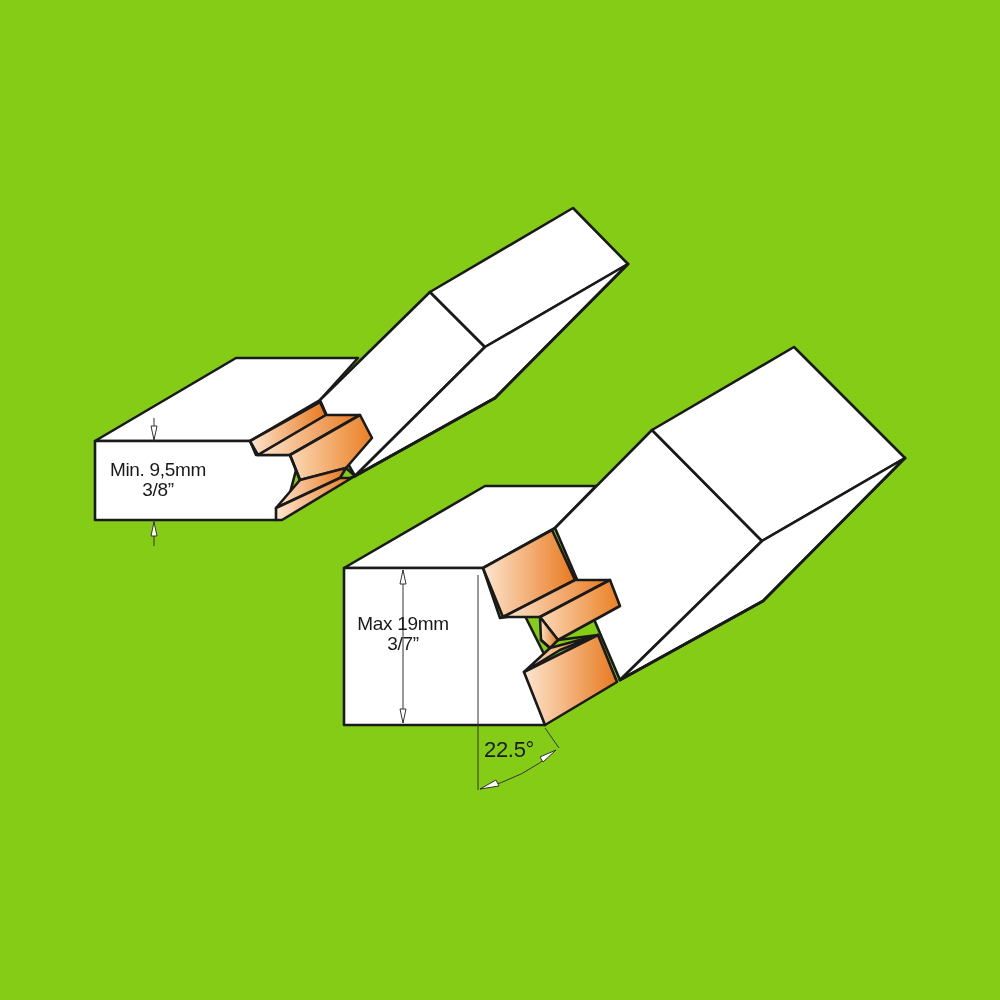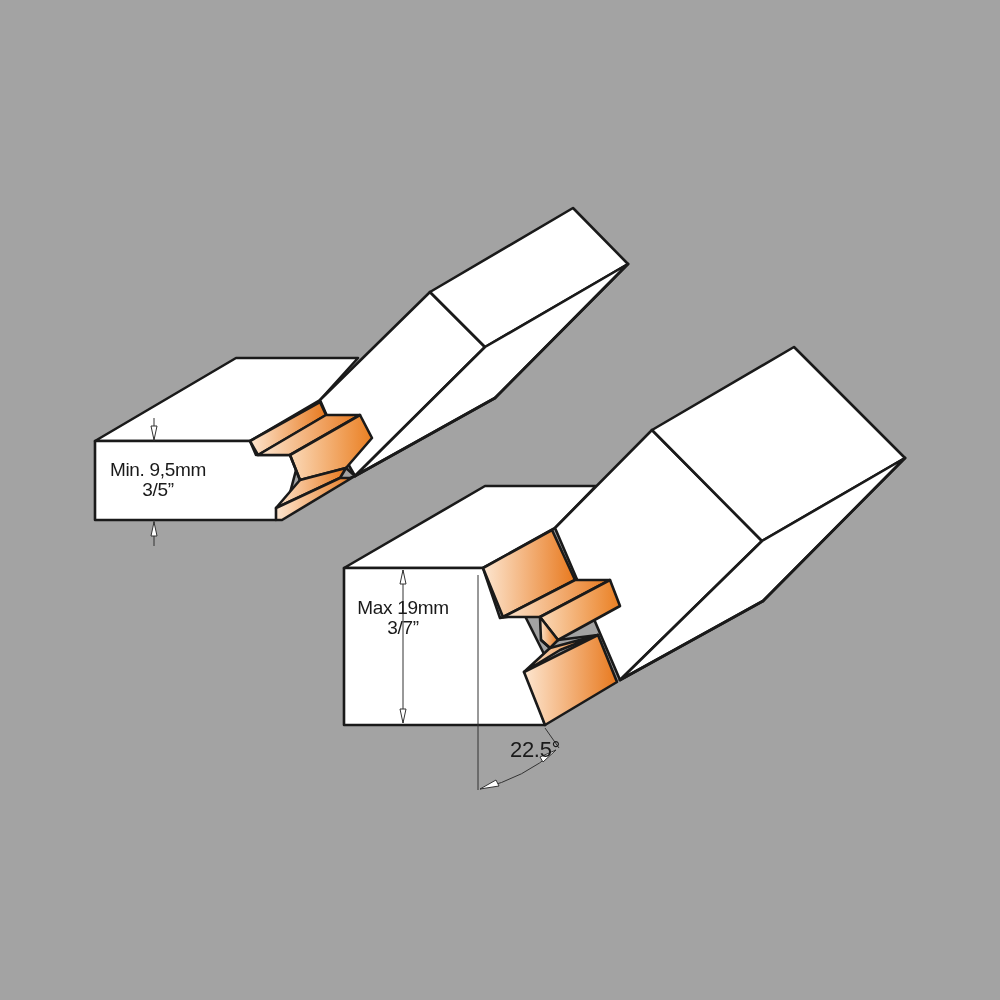--- a/index.html
+++ b/index.html
@@ -1,16 +1,16 @@
 <!DOCTYPE html>
 <html><head>
 <meta charset="utf-8">
 <style>
   html, body { margin: 0; padding: 0; background: #ffffff; }
-  .canvas { position: relative; width: 1000px; height: 1000px; background: #a3a3a3; overflow: hidden; }
+  .canvas { position: relative; width: 1000px; height: 1000px; background: #84cc16; overflow: hidden; }
   svg { position: absolute; left: 0; top: 0; }
   .edge { fill: #ffffff; stroke: #1a1a1a; stroke-width: 2.6; stroke-linejoin: round; stroke-linecap: round; }
   .line { fill: none; stroke: #1a1a1a; stroke-width: 2.6; stroke-linejoin: round; stroke-linecap: round; }
   .prof { stroke: #1a1a1a; stroke-width: 2.6; stroke-linejoin: round; }
   .dim { fill: none; stroke: #333333; stroke-width: 1; }
   .arrow { fill: #ffffff; stroke: #333333; stroke-width: 1; }
   .label { position: absolute; font-family: "Liberation Sans", sans-serif; color: #1a1a1a; text-align: center; line-height: 1.05; letter-spacing: -0.3px; }
 </style>
 </head>
 <body>
@@ -90,22 +90,22 @@
       <line class="dim" x1="478" y1="575" x2="478" y2="790"></line>
       <line class="dim" x1="545" y1="728" x2="559" y2="748"></line>
       <path class="dim" d="M480,789 Q525,778 556,750"></path>
       <polygon class="arrow" points="480,789 496,780 499,786"></polygon>
       <polygon class="arrow" points="556,750 543,762 540,757"></polygon>
     </g>
   </svg>
 
   <div class="label" style="left:98px; top:460px; width:120px; font-size:19px;">
     <div>Min. 9,5mm</div>
-    <div>3/5”</div>
+    <div>3/8”</div>
   </div>
 
-  <div class="label" style="left:349px; top:598px; width:108px; font-size:19px;">
+  <div class="label" style="left:349px; top:614px; width:108px; font-size:19px;">
     <div>Max 19mm</div>
     <div>3/7”</div>
   </div>
 
-  <div class="label" style="left:510px; top:738px; width:66px; font-size:22px; text-align:left;">22.5°</div>
+  <div class="label" style="left:484px; top:738px; width:66px; font-size:22px; text-align:left;">22.5°</div>
 </div>
 
 </body></html>

